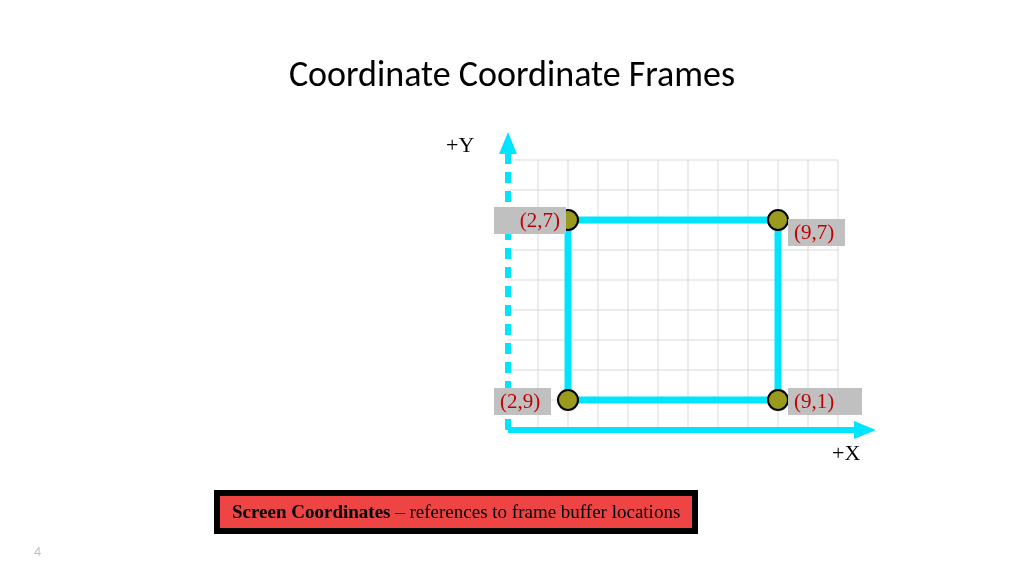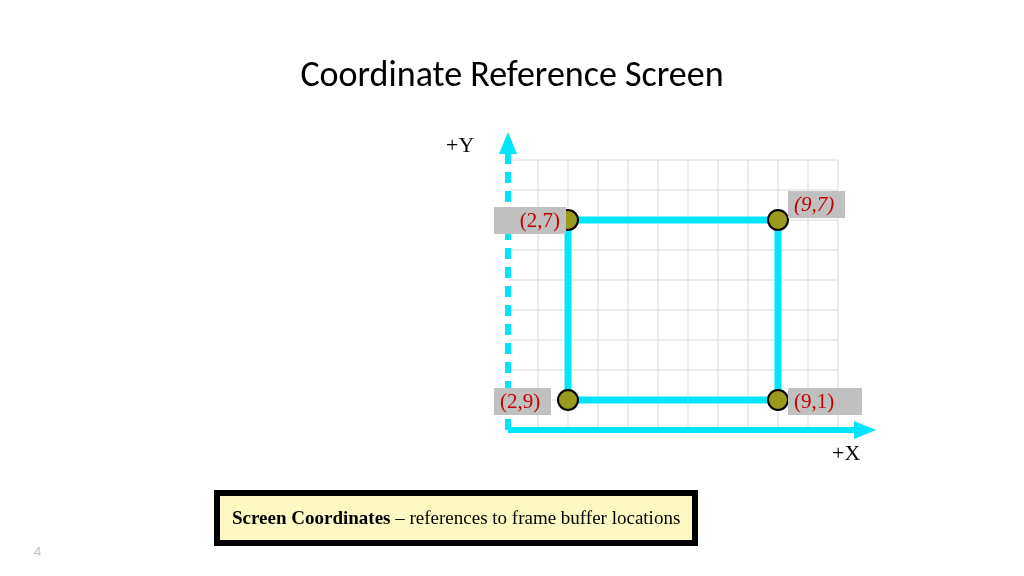--- a/index.html
+++ b/index.html
@@ -50,22 +50,22 @@
   .axis-x-label {
     position: absolute;
     left: 832px; top: 440px;
     font-family: "Times New Roman", Times, serif;
     font-size: 22px;
   }
   .footer-box {
     position: absolute;
     left: 214px; top: 490px;
     border: 6px solid #000;
-    background: #fef9c3;
-    padding: 11px 12px;
+    background: #ef4444;
+    padding: 5px 12px;
     font-family: "Times New Roman", Times, serif;
     font-size: 19px;
   }
   .footer-box b { font-weight: bold; }
   .page-num {
     position: absolute;
     left: 34px; bottom: 16px;
     font-size: 14px;
     color: #bfbfbf;
   }
@@ -77,21 +77,21 @@
     color: #c00000;
     padding: 1px 6px 1px 6px;
     white-space: nowrap;
   }
 </style>
 </head>
 <body>
 
 <div class="slide">
 
-  <div class="title">Coordinate Reference Screen</div>
+  <div class="title">Coordinate Coordinate Frames</div>
 
 
   <div class="axis-y-label">+Y</div>
 
   <svg class="diagram" viewBox="0 0 430 330">
 
     <g stroke="#d9d9d9" stroke-width="1">
 
       <line x1="90" y1="28" x2="90" y2="298"></line>
       <line x1="120" y1="28" x2="120" y2="298"></line>
@@ -131,21 +131,21 @@
 
     <g>
       <circle cx="120" cy="88" r="10" fill="#9a9a1e" stroke="#000" stroke-width="2"></circle>
       <circle cx="330" cy="88" r="10" fill="#9a9a1e" stroke="#000" stroke-width="2"></circle>
       <circle cx="120" cy="268" r="10" fill="#9a9a1e" stroke="#000" stroke-width="2"></circle>
       <circle cx="330" cy="268" r="10" fill="#9a9a1e" stroke="#000" stroke-width="2"></circle>
     </g>
   </svg>
 
   <div class="coord-label" style="left:494px; top:207px; width:72px;text-align:right;">(2,7)</div>
-  <div class="coord-label" style="left:788px; top:191px; width:57px;font-style:italic;">(9,7)</div>
+  <div class="coord-label" style="left:788px; top:219px; width:57px;">(9,7)</div>
   <div class="coord-label" style="left:494px; top:388px; width:57px;">(2,9)</div>
   <div class="coord-label" style="left:788px; top:388px; width:74px;">(9,1)</div>
 
   <div class="axis-x-label">+X</div>
 
   <div class="footer-box">
     <b>Screen Coordinates</b><span> – references to frame buffer locations</span>
   </div>
 
   <div class="page-num">4</div>

